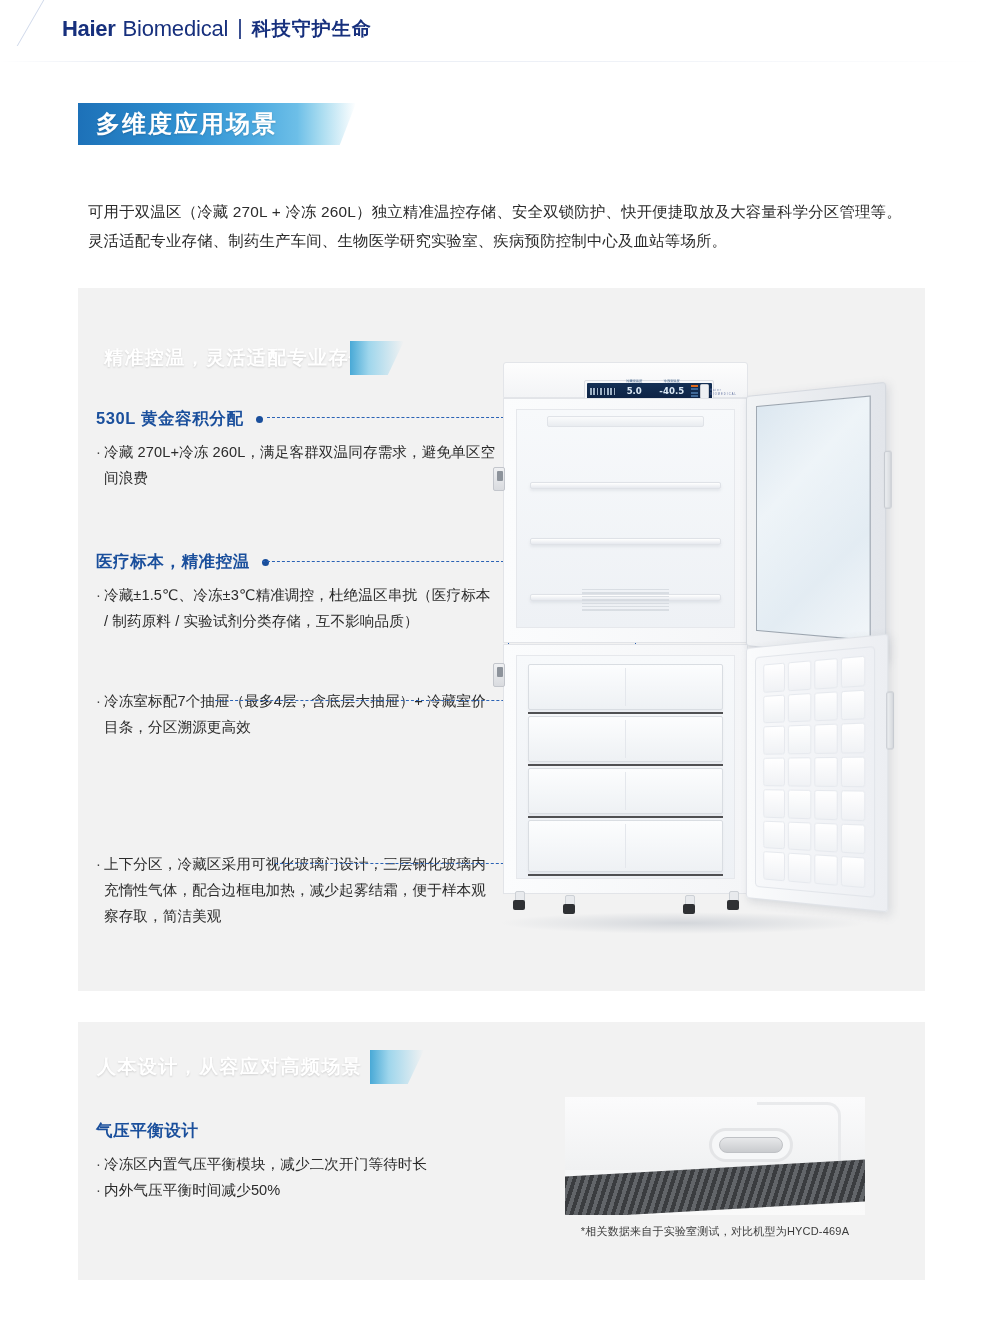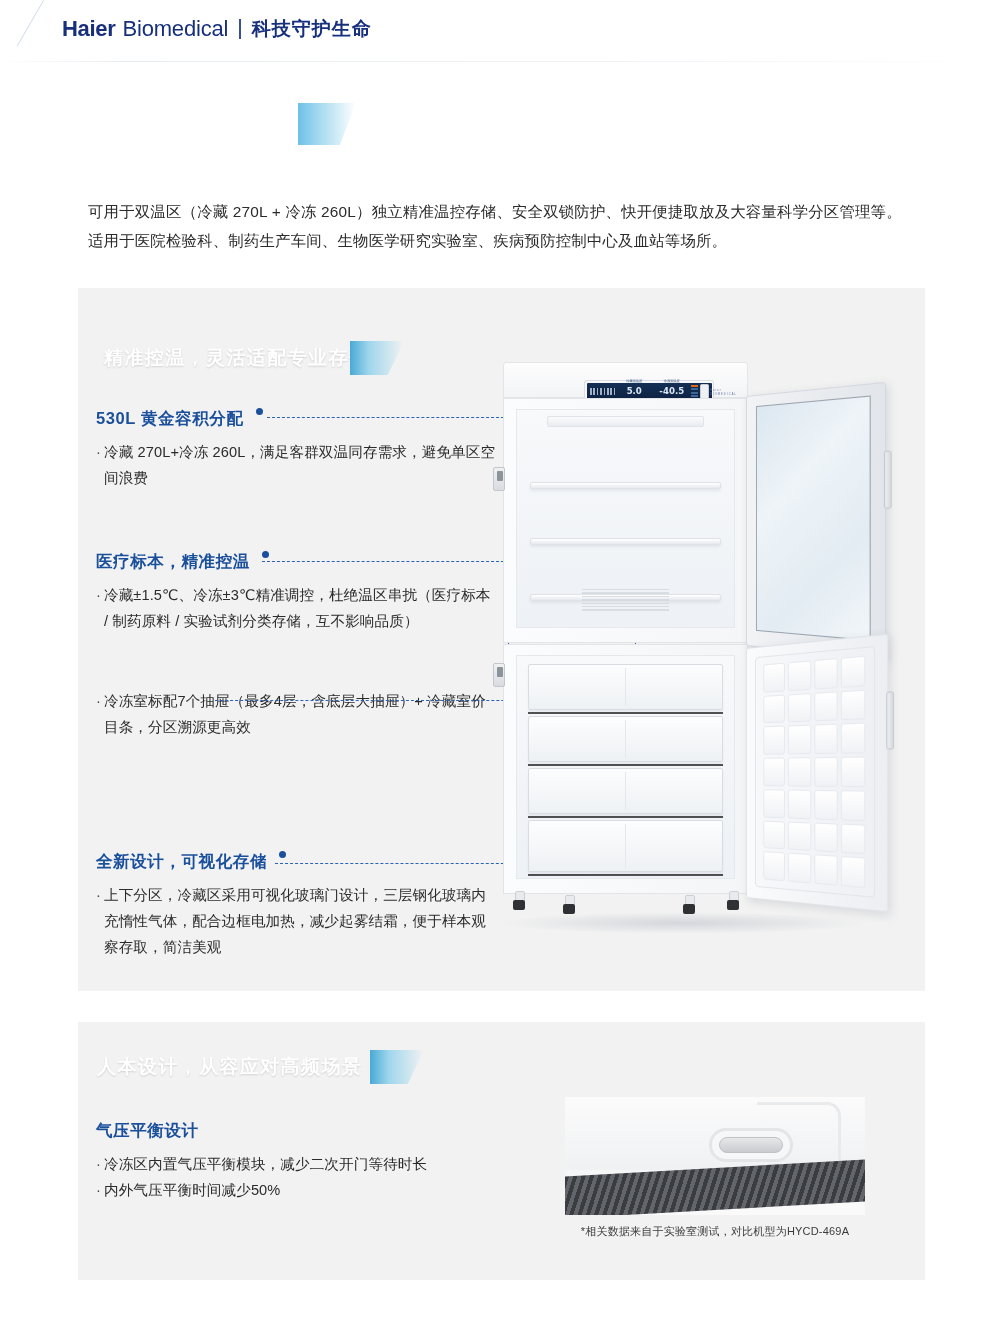--- a/index.html
+++ b/index.html
@@ -91,21 +91,21 @@
   .sh1 { left: 88px; top: 341px; }
   .sh1-tail { left: 350px; top: 341px; }
   .sh2 { left: 81px; top: 1050px; }
   .sh2-tail { left: 370px; top: 1050px; }
 
   
   .feature { position: absolute; left: 96px; width: 400px; }
   .f-title {
     font-size: 16.5px; font-weight: bold; color: #1a4f9c;
     letter-spacing: .6px; margin-bottom: 9px;
-    display: flex; align-items: flex-start;
+    display: flex; align-items: center;
   }
   .f-body {
     font-size: 14.6px; line-height: 26px; color: #2b2b2b;
     letter-spacing: .1px;
   }
   .f-body .bullet-line { display: flex; }
   .f-body .dot {
     color: #444; margin-right: 3px; flex: 0 0 auto; line-height: 26px;
   }
   .f-note {
@@ -343,25 +343,26 @@
     <div class="header-slash"></div>
     <div class="logo-row">
       <span class="logo-haier">Haier</span>
       <span class="logo-bio">Biomedical</span>
       <span class="logo-divider"></span>
       <span class="logo-cn">科技守护生命</span>
     </div>
     <div class="header-rule"></div>
   </div>
 
+  <div class="title-banner">多维度应用场景</div>
   <div class="title-banner-tail"></div>
 
   <div class="intro">
     <div>可用于双温区（冷藏 270L + 冷冻 260L）独立精准温控存储、安全双锁防护、快开便捷取放及大容量科学分区管理等。</div>
-    <div>适用于医院检验科、制药生产车间、生物医学研究实验室、疾病预防控制中心及血站等场所。</div>
+    <div>灵活适配专业存储、制药生产车间、生物医学研究实验室、疾病预防控制中心及血站等场所。</div>
   </div>
 
   <div class="panel panel-1"></div>
 
   <div class="sec-head green sh1">精准控温，灵活适配专业存储</div>
   <div class="sec-head-tail sh1-tail"></div>
 
   <div class="feature f1">
     <div class="f-title">
       <span>530L 黄金容积分配</span>
@@ -391,24 +392,20 @@
   <div class="feature f3">
     <div class="f-body">
       <div class="bullet-line">
         <span class="dot">·</span>
         <span>冷冻室标配7个抽屉（最多4层，含底层大抽屉）+ 冷藏室价目条，分区溯源更高效</span>
       </div>
     </div>
   </div>
 
   <div class="feature f4">
-    <div class="f-title">
-      <span>全新设计，可视化存储</span>
-      <span class="anchor-dot"></span>
-    </div>
     <div class="f-body">
       <div class="bullet-line">
         <span class="dot">·</span>
         <span>上下分区，冷藏区采用可视化玻璃门设计，三层钢化玻璃内充惰性气体，配合边框电加热，减少起雾结霜，便于样本观察存取，简洁美观</span>
       </div>
     </div>
   </div>
 
   <div class="lead lead-h" style="left:267px; top:417px; width:242px;"></div>
   <div class="lead lead-v" style="left:508px; top:417px; height:72px;"></div>

